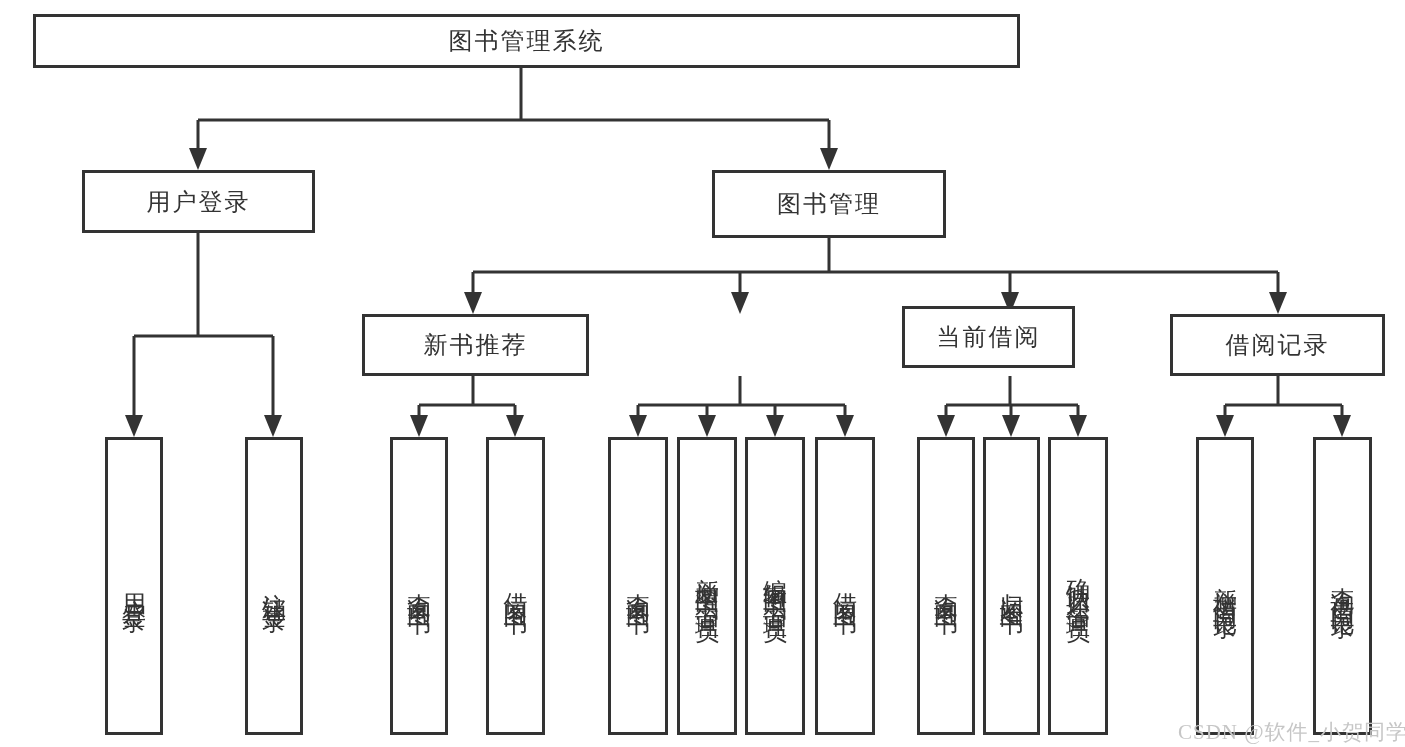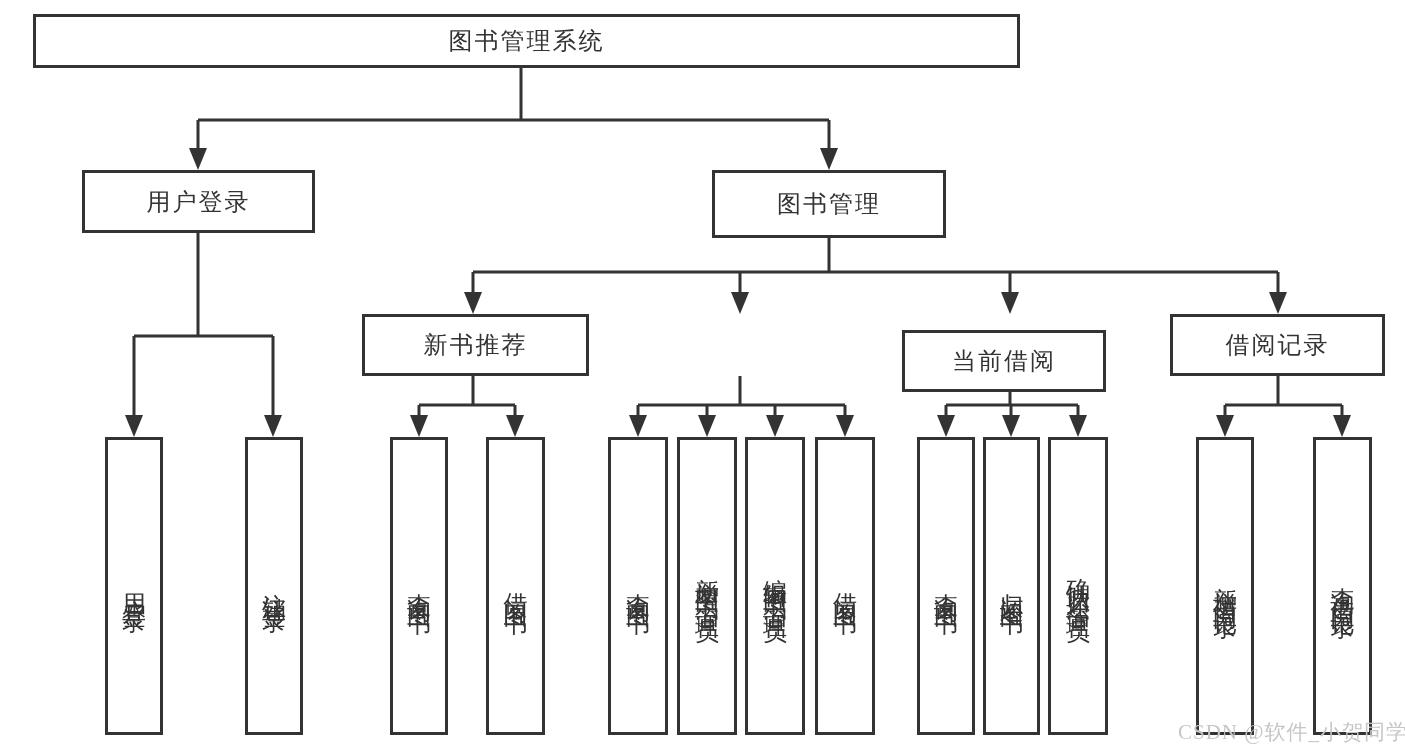--- a/index.html
+++ b/index.html
@@ -96,21 +96,21 @@
   <div class="box hnode" style="left:82px;top:170px;width:233px;height:63px">
     <span>用户登录</span>
   </div>
   <div class="box hnode" style="left:712px;top:170px;width:234px;height:68px">
     <span>图书管理</span>
   </div>
 
   <div class="box hnode" style="left:362px;top:314px;width:227px;height:62px">
     <span>新书推荐</span>
   </div>
-  <div class="box hnode" style="left:902px;top:330px;width:204px;height:62px">
+  <div class="box hnode" style="left:902px;top:306px;width:173px;height:62px">
     <span>当前借阅</span>
   </div>
   <div class="box hnode" style="left:1170px;top:314px;width:215px;height:62px">
     <span>借阅记录</span>
   </div>
 
   <div class="box leaf" style="left:105px;top:437px;width:58px;height:298px">
     <span>用户登录</span>
   </div>
   <div class="box leaf" style="left:245px;top:437px;width:58px;height:298px">

